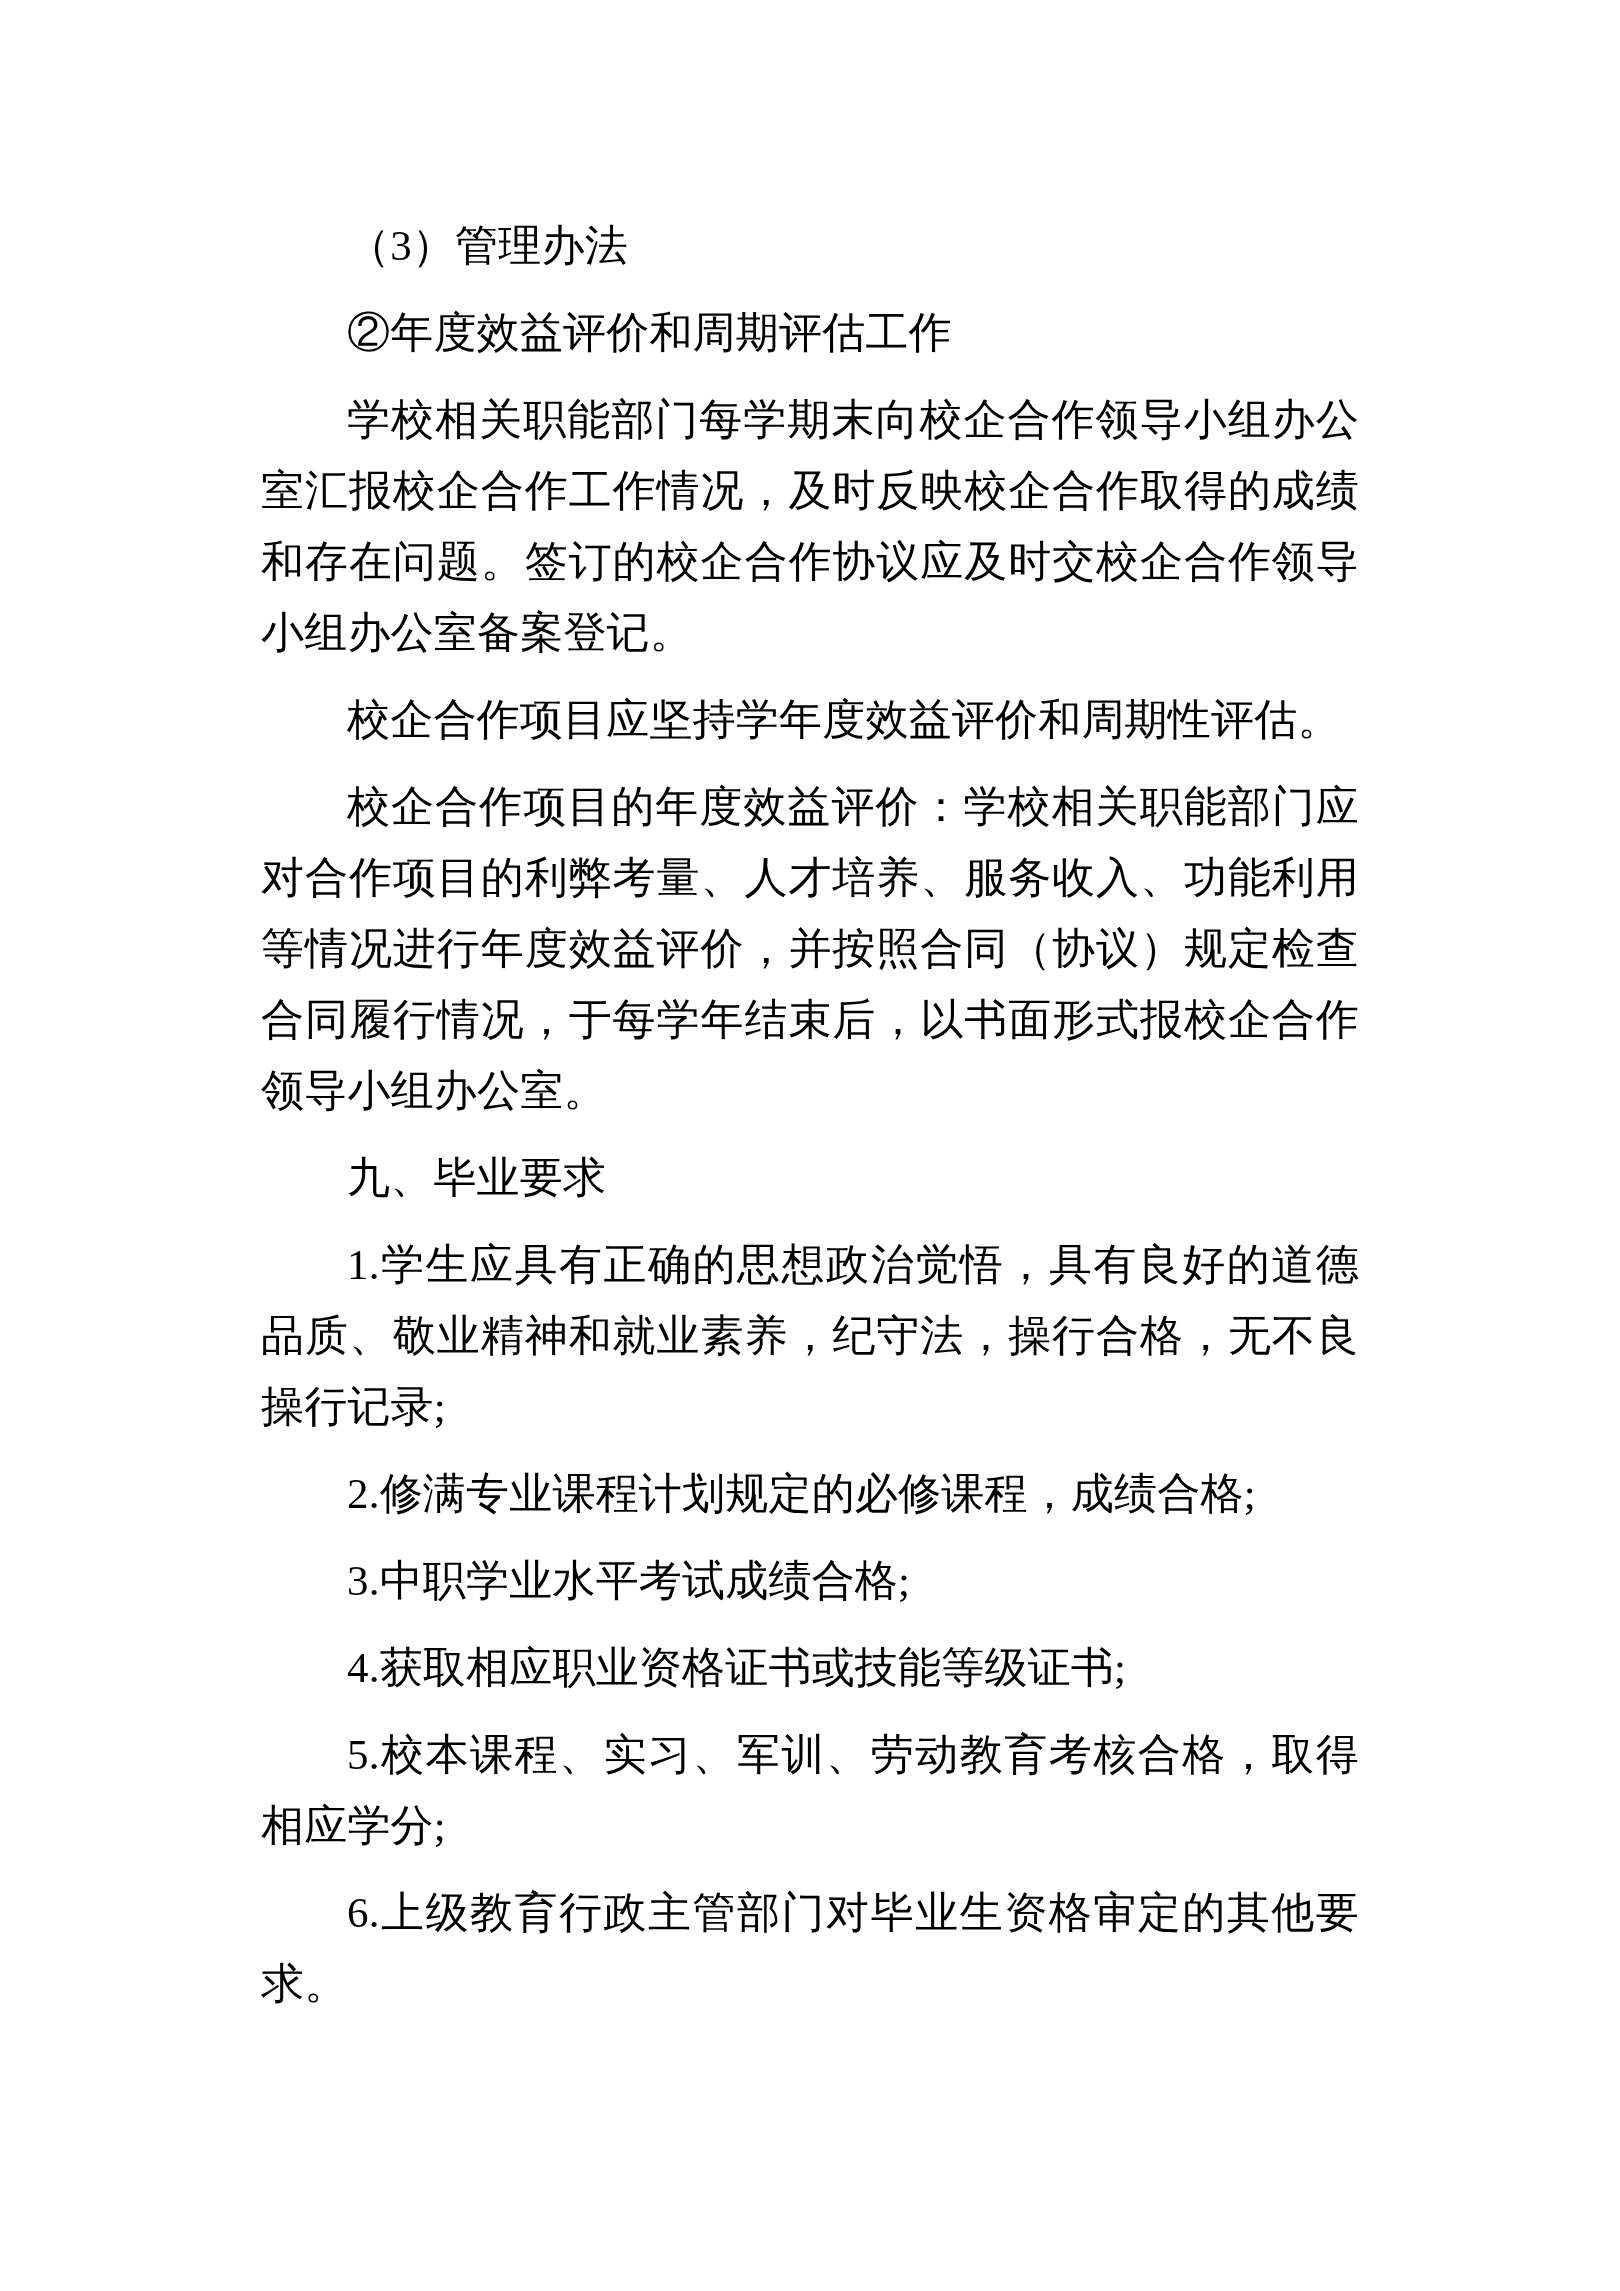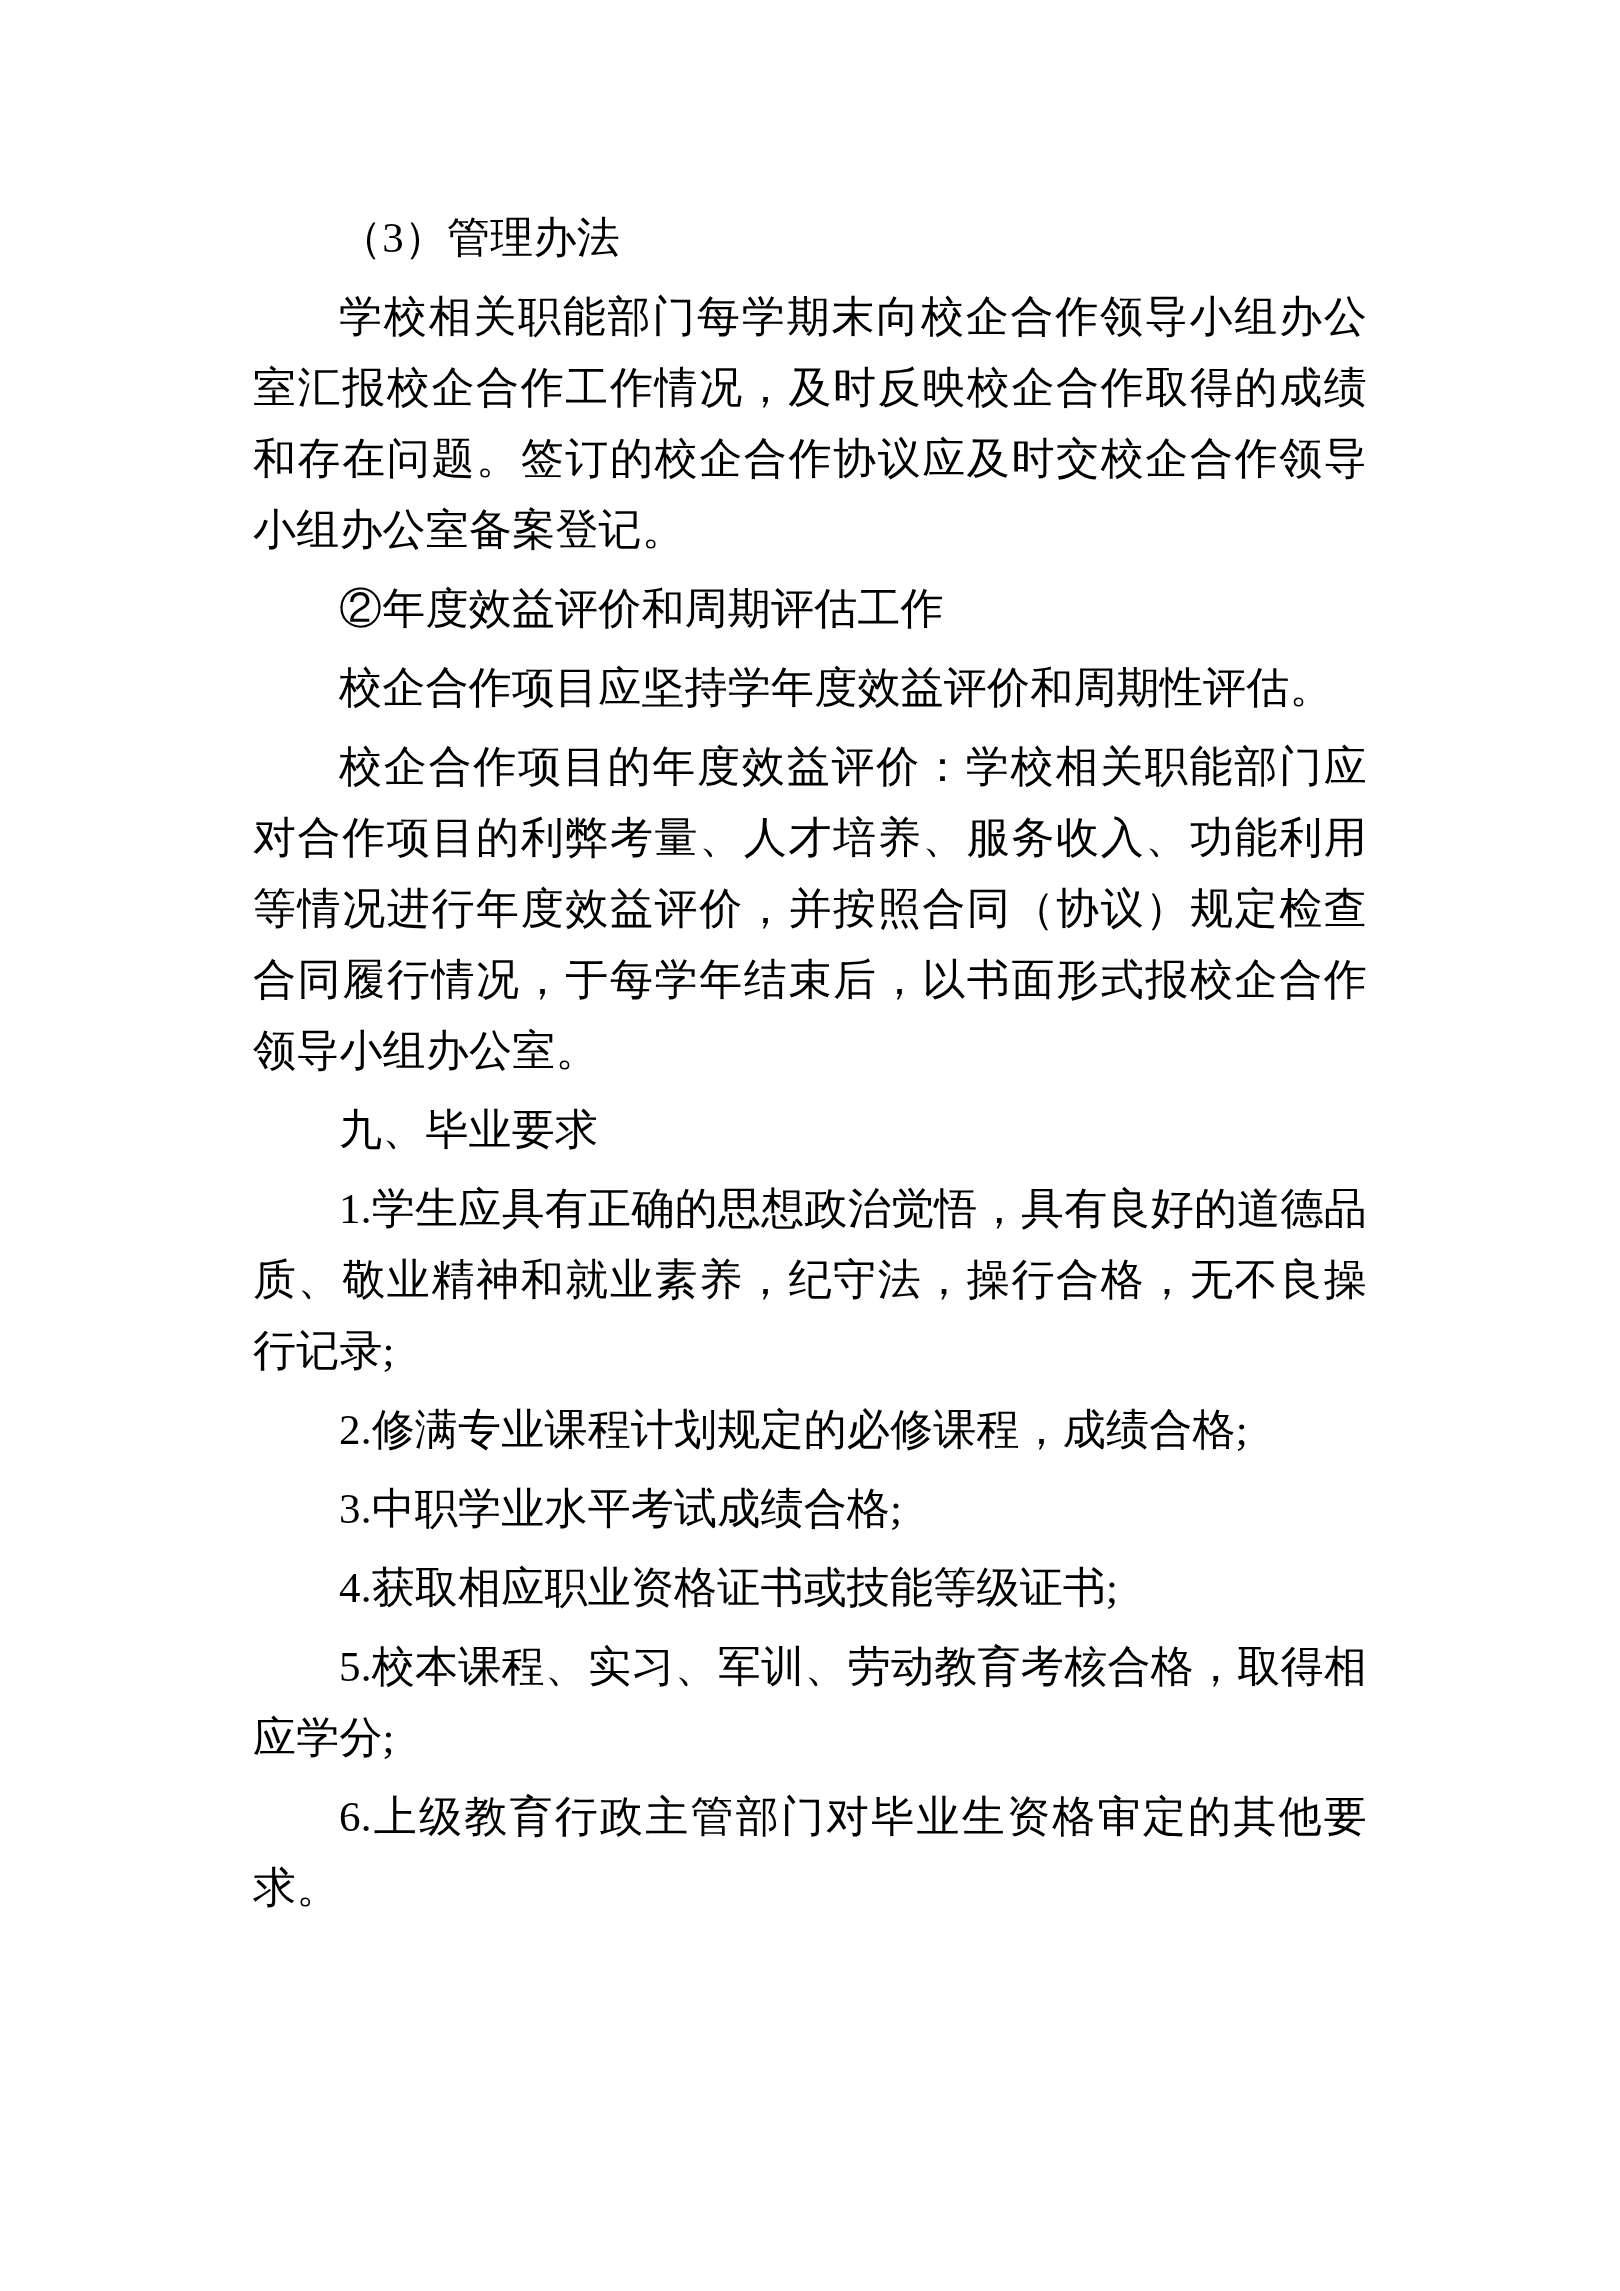--- a/index.html
+++ b/index.html
@@ -15,42 +15,42 @@
     color: #000000;
   }
   .page {
     box-sizing: border-box;
     width: 1620px;
     height: 2292px;
     padding: 194px 245px 0 245px;
     background: #ffffff;
   }
   .para {
-    margin: 8px;
+    margin: 16px;
     padding: 0;
     font-size: 43px;
     line-height: 71px;
     text-indent: 2em;
     text-align: justify;
     text-justify: inter-ideograph;
     word-break: normal;
     overflow-wrap: break-word;
     letter-spacing: 0.2px;
   }
   .para.bold {
     font-weight: normal;
   }
 </style>
 </head>
 <body>
 
 <div class="page">
   <p class="para">（3）管理办法</p>
+  <p class="para">②年度效益评价和周期评估工作</p>
   <p class="para">学校相关职能部门每学期末向校企合作领导小组办公室汇报校企合作工作情况，及时反映校企合作取得的成绩和存在问题。签订的校企合作协议应及时交校企合作领导小组办公室备案登记。</p>
-  <p class="para">②年度效益评价和周期评估工作</p>
   <p class="para">校企合作项目应坚持学年度效益评价和周期性评估。</p>
   <p class="para">校企合作项目的年度效益评价：学校相关职能部门应对合作项目的利弊考量、人才培养、服务收入、功能利用等情况进行年度效益评价，并按照合同（协议）规定检查合同履行情况，于每学年结束后，以书面形式报校企合作领导小组办公室。</p>
   <p class="para bold">九、毕业要求</p>
   <p class="para">1.学生应具有正确的思想政治觉悟，具有良好的道德品质、敬业精神和就业素养，纪守法，操行合格，无不良操行记录;</p>
   <p class="para">2.修满专业课程计划规定的必修课程，成绩合格;</p>
   <p class="para">3.中职学业水平考试成绩合格;</p>
   <p class="para">4.获取相应职业资格证书或技能等级证书;</p>
   <p class="para">5.校本课程、实习、军训、劳动教育考核合格，取得相应学分;</p>
   <p class="para">6.上级教育行政主管部门对毕业生资格审定的其他要求。</p>
 </div>

